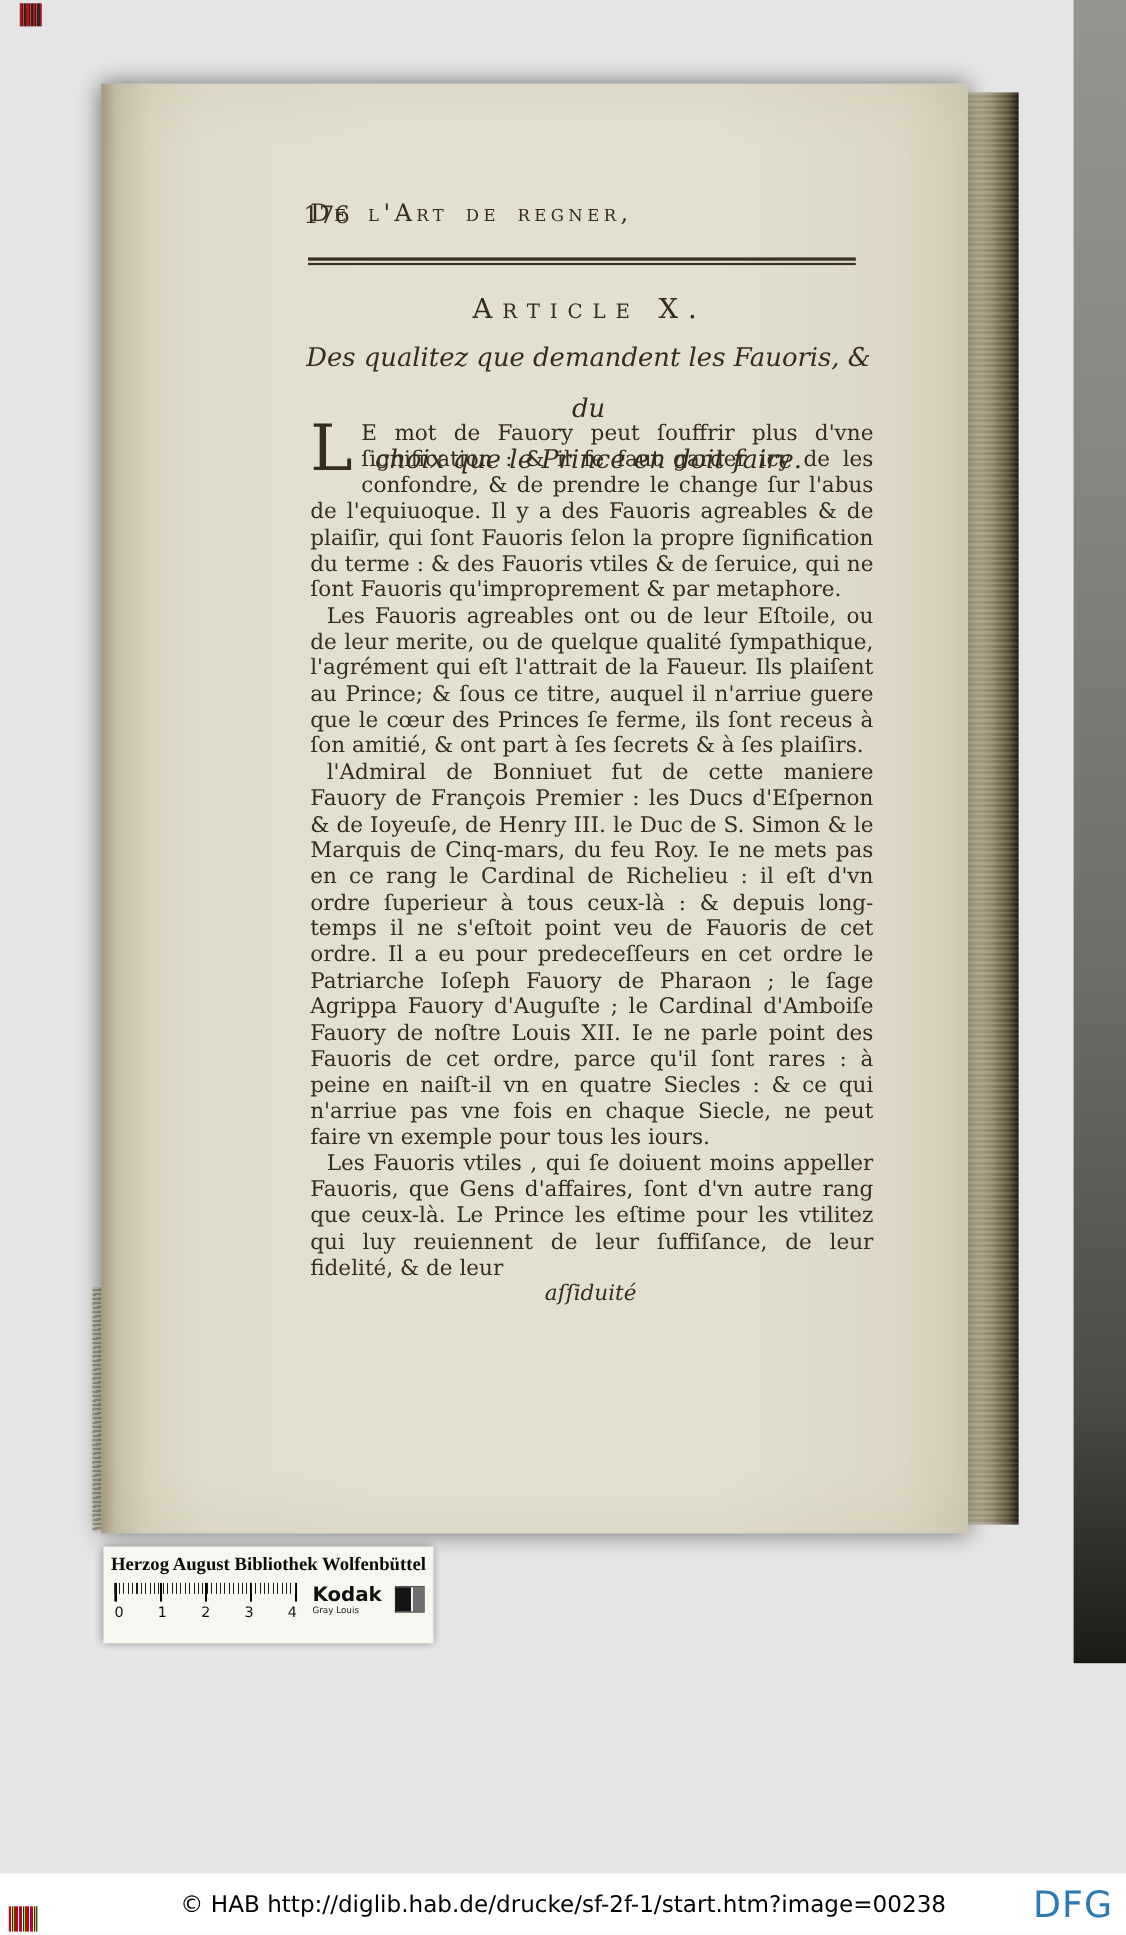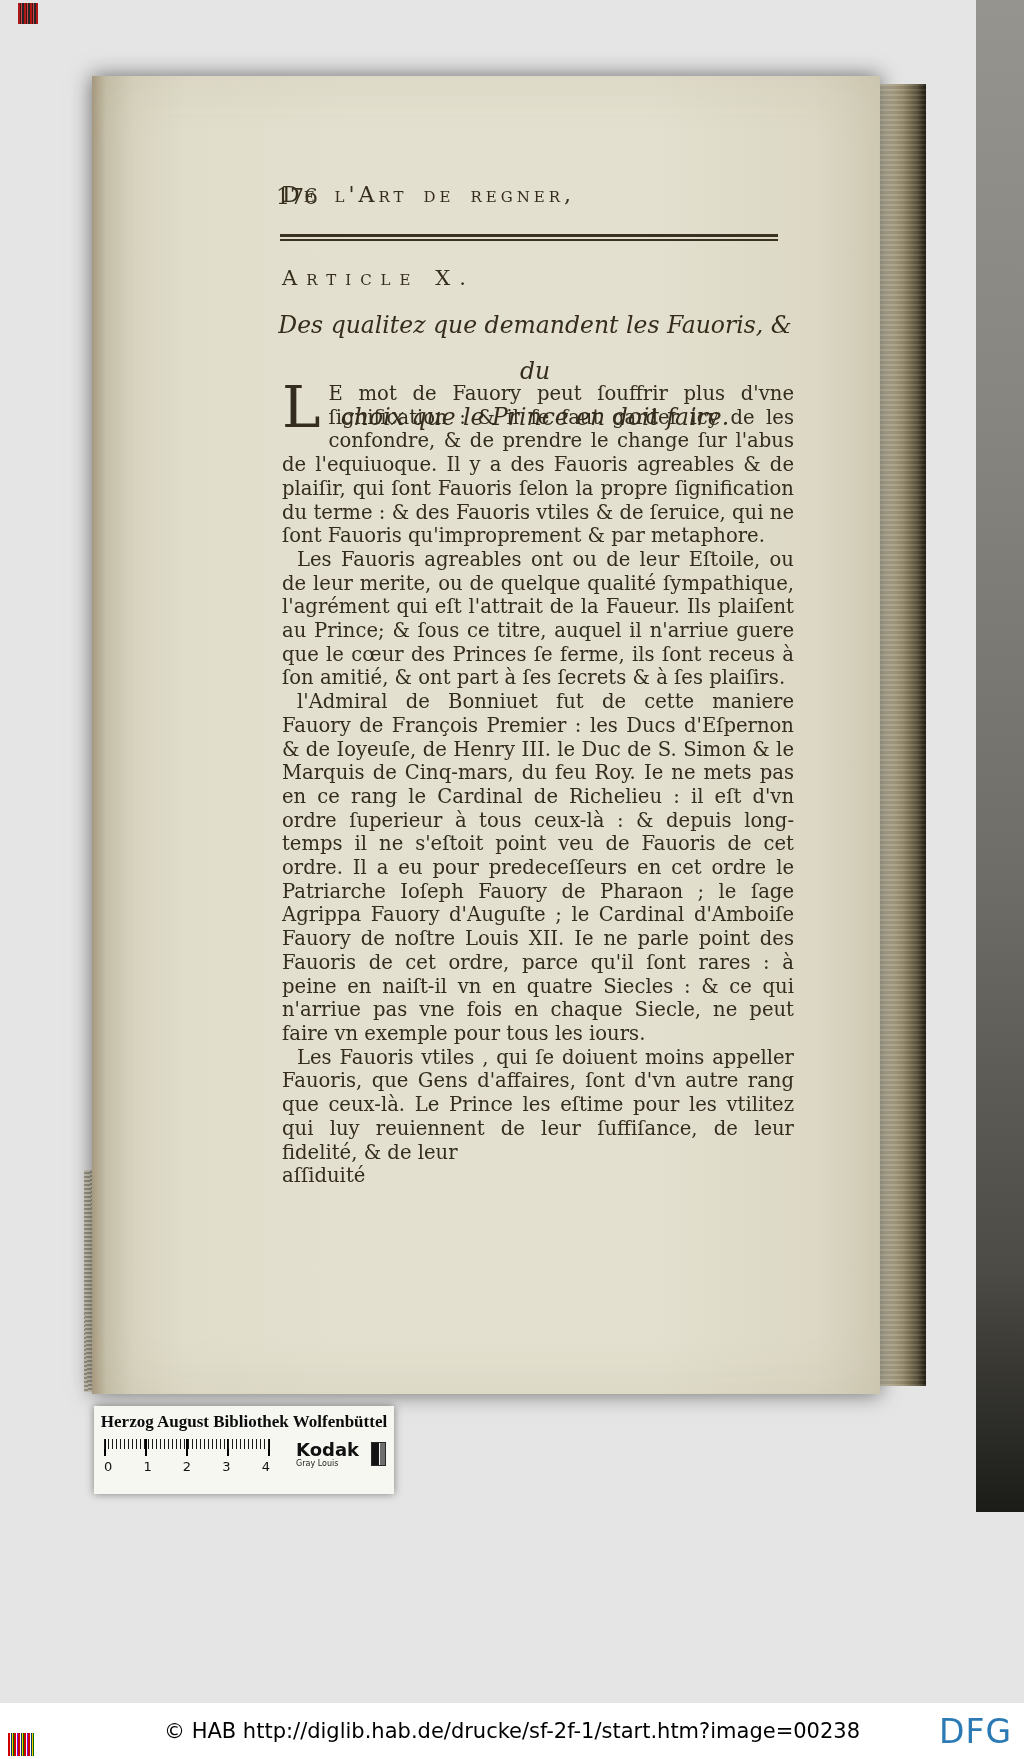--- a/index.html
+++ b/index.html
@@ -46,37 +46,37 @@
     display:block; font-variant:small-caps;
     letter-spacing:4px; word-spacing:5px; font-size:22px; color:#352c1c;
   }
 
   .double-rule {
     position:absolute; left:188px; top:158px; width:498px; height:7px;
     border-top:3px solid #3a3122; border-bottom:2px solid #3a3122;
   }
 
   .article-heading {
-    position:absolute; left:190px; top:190px; width:508px; text-align:left;
-    font-variant:small-caps; letter-spacing:9px; font-size:21px; color:#352c1c;
+    position:absolute; left:190px; top:190px; width:508px; text-align:center;
+    font-variant:small-caps; letter-spacing:9px; font-size:25px; color:#352c1c;
   }
 
   .subtitle {
     position:absolute; left:168px; top:226px; width:550px; text-align:center;
     font-style:italic; font-size:23.5px; line-height:46px; color:#352c1c;
   }
 
   .body-text {
     position:absolute; left:190px; top:306px; width:512px;
     font-size:19.6px; line-height:23.7px; text-align:justify; color:#342c1e;
   }
   .par { margin:0; }
   .par.indent { text-indent:15px; }
   .dropcap { float:left; font-size:58px; line-height:45px; padding:3px 8px 0 0; color:#342c1e; }
-  .catchword { text-align:left; padding-right:2px; }
+  .catchword { text-align:center; padding-right:2px;font-style:italic; }
 
   
   .cal-label {
     position:absolute; left:94px; top:1406px; width:300px; height:88px;
     background:#f7f7f2; box-shadow:0 0 8px rgba(0,0,0,.45);
   }
   .cal-title {
     font-family:Liberation Serif, serif; font-weight:bold; font-size:17px;
     text-align:center; padding-top:6px; color:#0c0c0c;
   }
@@ -87,21 +87,21 @@
     background-image:
       repeating-linear-gradient(90deg,#1a1a1a 0 1px,transparent 1px 4px),
       repeating-linear-gradient(90deg,#000 0 2px,transparent 2px 41px);
     background-size:100% 10px,100% 17px;
     background-repeat:no-repeat;
   }
   .ruler-numbers {
     display:flex; justify-content:space-between; width:166px; margin-top:3px;
     font-family:"DejaVu Sans",sans-serif; font-size:13px; color:#111;
   }
-  .kodak-block { margin-left:26px; }
+  .kodak-block { margin-left:14px; }
   .kodak-word { font-family:"DejaVu Sans",sans-serif; font-weight:bold; font-size:18px; color:#111; }
   .kodak-sub { font-family:"DejaVu Sans",sans-serif; font-size:8px; color:#222; margin-top:-1px; }
   .gray-patch {
     margin-left:12px; margin-top:3px; width:34px; height:24px; border:1px solid #2a2a2a;
     background:linear-gradient(90deg,#141414 0 55%,#f2f2f2 55% 62%,#6e6e6e 62% 100%);
   }
 
   
   .footer { position:absolute; left:0; top:1703px; width:1024px; height:56px; background:#ffffff;padding-left:25px; }
   .footer-text {

